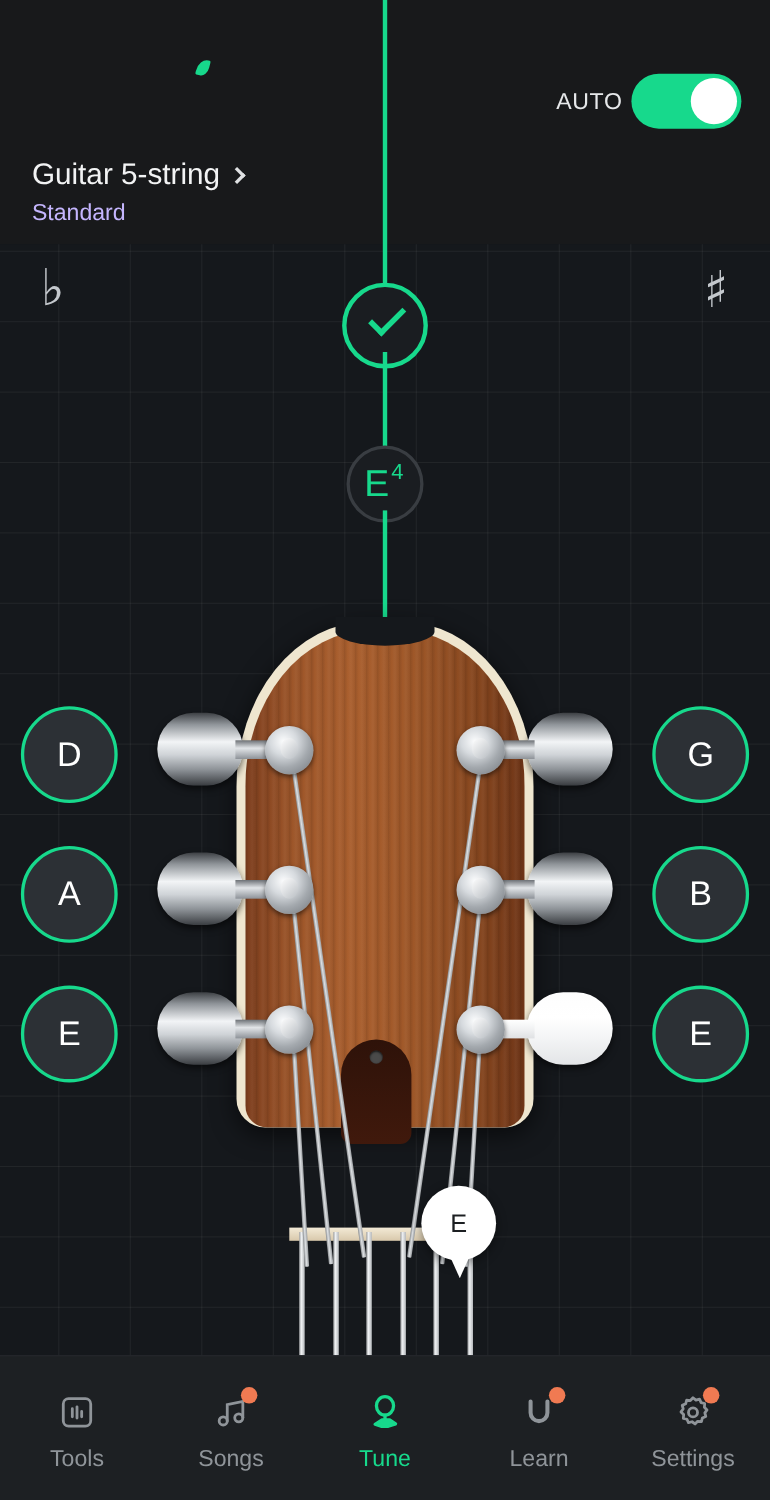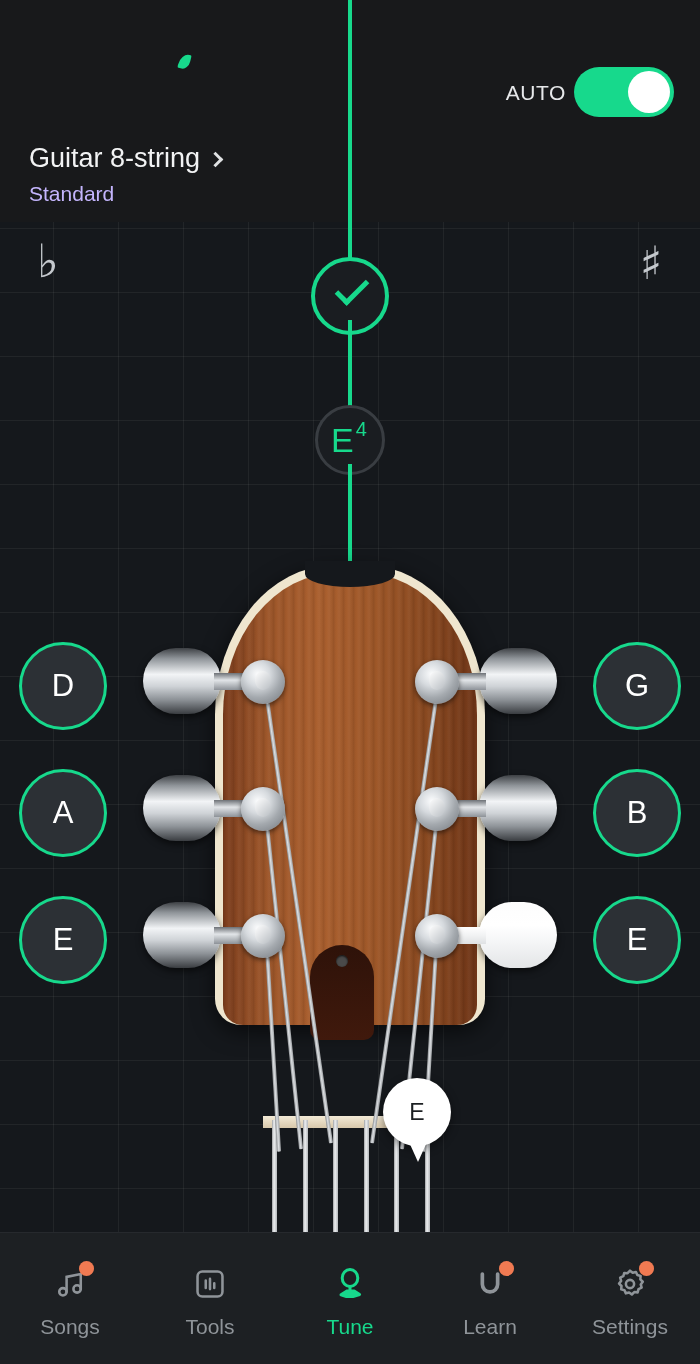--- a/index.html
+++ b/index.html
@@ -451,21 +451,21 @@
 <body>
 
 <div id="app">
 
   <div class="top-plain"></div>
   <div class="grid-bg"></div>
 
   <div class="logo-leaf"></div>
 
   <div class="tuning-title">
-    <span>Guitar 8-string</span>
+    <span>Guitar 5-string</span>
     <span class="chev"></span>
   </div>
   <div class="tuning-sub">Standard</div>
 
   <div class="auto-label">AUTO</div>
   <div class="auto-toggle">
     <div class="auto-knob"></div>
   </div>
 
   <div class="flat">♭</div>
@@ -553,37 +553,37 @@
 
   <div class="bubble">
     <span>E</span>
   </div>
 
   <div class="navbar">
 
     <div class="nav-item">
       <div class="nav-ico">
         <svg width="34" height="34" viewBox="0 0 24 24" fill="none" stroke="#8f9499" stroke-width="1.8" stroke-linecap="round">
+          <rect x="3.2" y="3.2" width="17.6" height="17.6" rx="3.4"></rect>
+          <path d="M9 14.8V9.6M12 15.6V8.4M15 14.8v-3.4"></path>
+        </svg>
+      </div>
+      <div class="nav-lbl">Tools</div>
+    </div>
+
+    <div class="nav-item">
+      <div class="nav-ico">
+        <svg width="34" height="34" viewBox="0 0 24 24" fill="none" stroke="#8f9499" stroke-width="1.8" stroke-linecap="round">
           <circle cx="7" cy="17.5" r="2.6"></circle>
             <circle cx="17" cy="15.5" r="2.6"></circle>
           <path d="M9.6 17.5V7l10-2v10.5"></path>
         </svg>
         <div class="badge"></div>
       </div>
       <div class="nav-lbl">Songs</div>
-    </div>
-
-    <div class="nav-item">
-      <div class="nav-ico">
-        <svg width="34" height="34" viewBox="0 0 24 24" fill="none" stroke="#8f9499" stroke-width="1.8" stroke-linecap="round">
-          <rect x="3.2" y="3.2" width="17.6" height="17.6" rx="3.4"></rect>
-          <path d="M9 14.8V9.6M12 15.6V8.4M15 14.8v-3.4"></path>
-        </svg>
-      </div>
-      <div class="nav-lbl">Tools</div>
     </div>
 
     <div class="nav-item active">
       <div class="nav-ico">
         <svg width="36" height="36" viewBox="0 0 24 24" fill="none" stroke="#17d98c" stroke-width="2" stroke-linecap="round" stroke-linejoin="round">
           <ellipse cx="12" cy="8" rx="5.2" ry="5.6"></ellipse>
           <path d="M12 13.6v3.2"></path>
           <path d="M6 19.2l4.2-2.6h4.6l3.6 2.4-4.4 1.4h-4.4z" fill="#17d98c" stroke="#17d98c"></path>
         </svg>
       </div>

